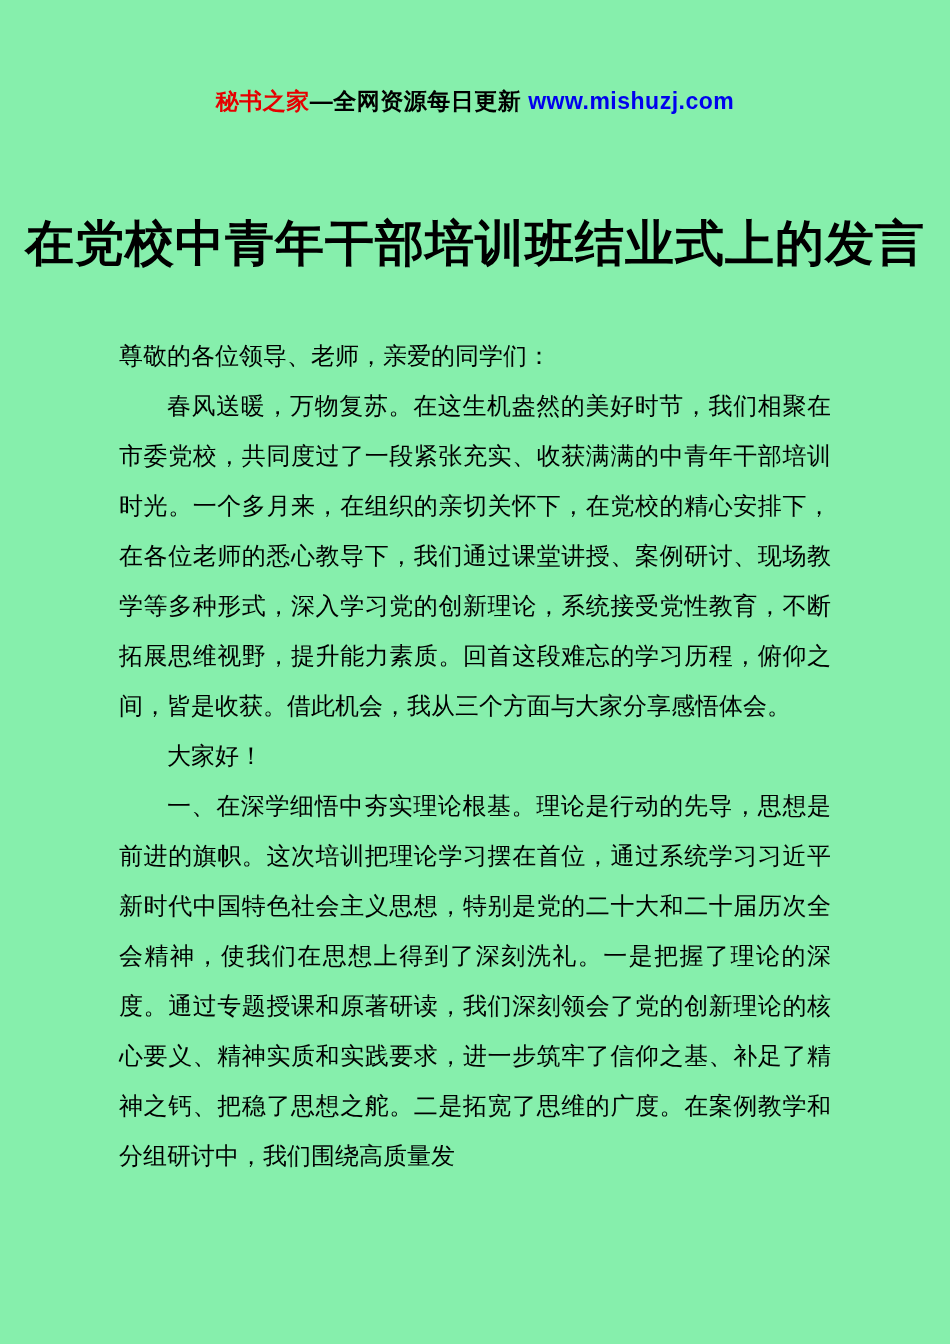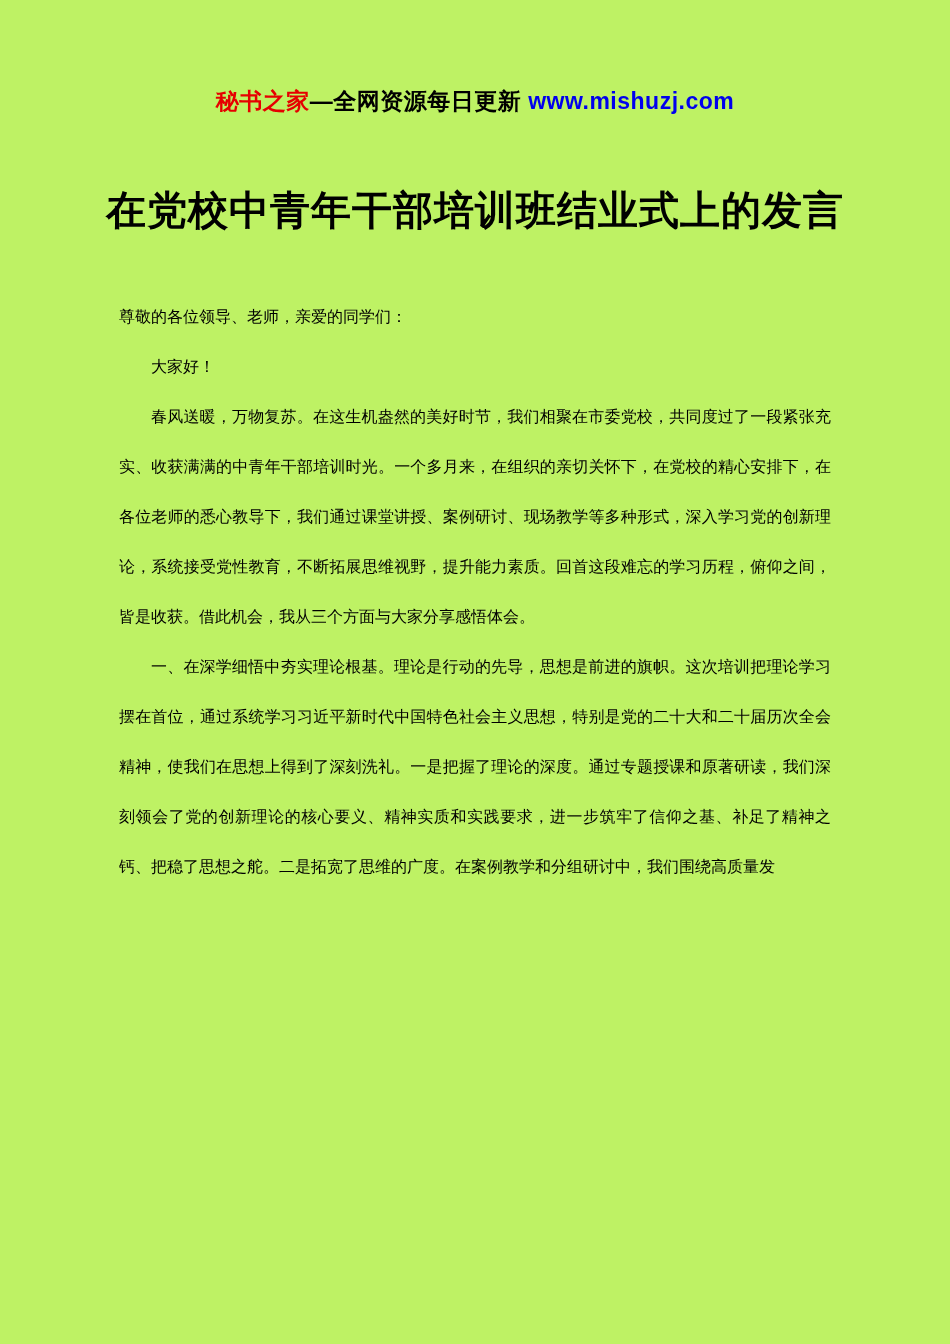--- a/index.html
+++ b/index.html
@@ -2,47 +2,47 @@
 <html><head>
 <meta charset="utf-8">
 <style>
   * { margin: 0; padding: 0; box-sizing: border-box; }
   html, body { background: #ffffff; }
   .page {
     position: relative;
     width: 950px;
     height: 1344px;
     margin: 0 auto;
-    background: #bef264;
+    background: #86efac;
     color: #000000;
     overflow: hidden;
   }
   .site-header {
     padding-top: 86px;
     text-align: center;
     font-family: "Liberation Sans", sans-serif;
     font-size: 23px;
     font-weight: bold;
     letter-spacing: 0.5px;
   }
   .site-header .brand { font-style: normal; }
   .site-header .url { text-decoration: none; cursor: pointer; }
   .doc-title {
-    margin-top: 66px;
+    margin-top: 94px;
     text-align: center;
     font-family: Liberation Serif, serif;
-    font-size: 40px;
+    font-size: 49px;
     font-weight: bold;
     letter-spacing: 1px;
   }
   .doc-body {
     width: 712px;
     margin: 54px auto 0 auto;
     font-family: "Liberation Serif", serif;
-    font-size: 16px;
+    font-size: 24px;
     line-height: 50px;
     text-align: justify;
     word-break: break-all;
   }
   .doc-body p { margin: 0; }
   .doc-body p.indent { text-indent: 2em; }
   .doc-body b, .doc-body .run-bold { font-weight: normal; }
 </style>
 </head>
 <body>
@@ -50,18 +50,18 @@
 <div class="page">
 
   <div class="site-header">
     <span class="brand" style="color: rgb(230, 0, 0);">秘书之家</span><span style="color: rgb(0, 0, 0);">—全网资源每日更新 </span><a class="url" style="color: rgb(0, 0, 238);">www.mishuzj.com</a>
   </div>
 
   <h1 class="doc-title">在党校中青年干部培训班结业式上的发言</h1>
 
   <div class="doc-body">
     <p><span>尊敬的各位领导、老师，亲爱的同学们：</span></p>
+    <p class="indent"><span>春风送暖，万物复苏。在这生机盎然的美好时节，我们相聚在市委党校，共同度过了一段紧张充实、收获满满的中青年干部培训时光。一个多月来，在组织的亲切关怀下，在党校的精心安排下，在各位老师的悉心教导下，我们通过课堂讲授、案例研讨、现场教学等多种形式，深入学习党的创新理论，系统接受党性教育，不断拓展思维视野，提升能力素质。回首这段难忘的学习历程，俯仰之间，皆是收获。借此机会，我从三个方面与大家分享感悟体会。</span></p>
     <p class="indent"><span>大家好！</span></p>
-    <p class="indent"><span>春风送暖，万物复苏。在这生机盎然的美好时节，我们相聚在市委党校，共同度过了一段紧张充实、收获满满的中青年干部培训时光。一个多月来，在组织的亲切关怀下，在党校的精心安排下，在各位老师的悉心教导下，我们通过课堂讲授、案例研讨、现场教学等多种形式，深入学习党的创新理论，系统接受党性教育，不断拓展思维视野，提升能力素质。回首这段难忘的学习历程，俯仰之间，皆是收获。借此机会，我从三个方面与大家分享感悟体会。</span></p>
     <p class="indent"><span>一、在深学细悟中夯实理论根基。理论是行动的先导，思想是前进的旗帜。这次培训把理论学习摆在首位，通过系统学习习近平新时代中国特色社会主义思想，特别是党的二十大和二十届历次全会精神，使我们在思想上得到了深刻洗礼。</span><span class="run-bold">一是</span><span>把握了理论的深度。通过专题授课和原著研读，我们深刻领会了党的创新理论的核心要义、精神实质和实践要求，进一步筑牢了信仰之基、补足了精神之钙、把稳了思想之舵。</span><span class="run-bold">二是</span><span>拓宽了思维的广度。在案例教学和分组研讨中，我们围绕高质量发</span></p>
   </div>
 
 </div>
 
 </body></html>

